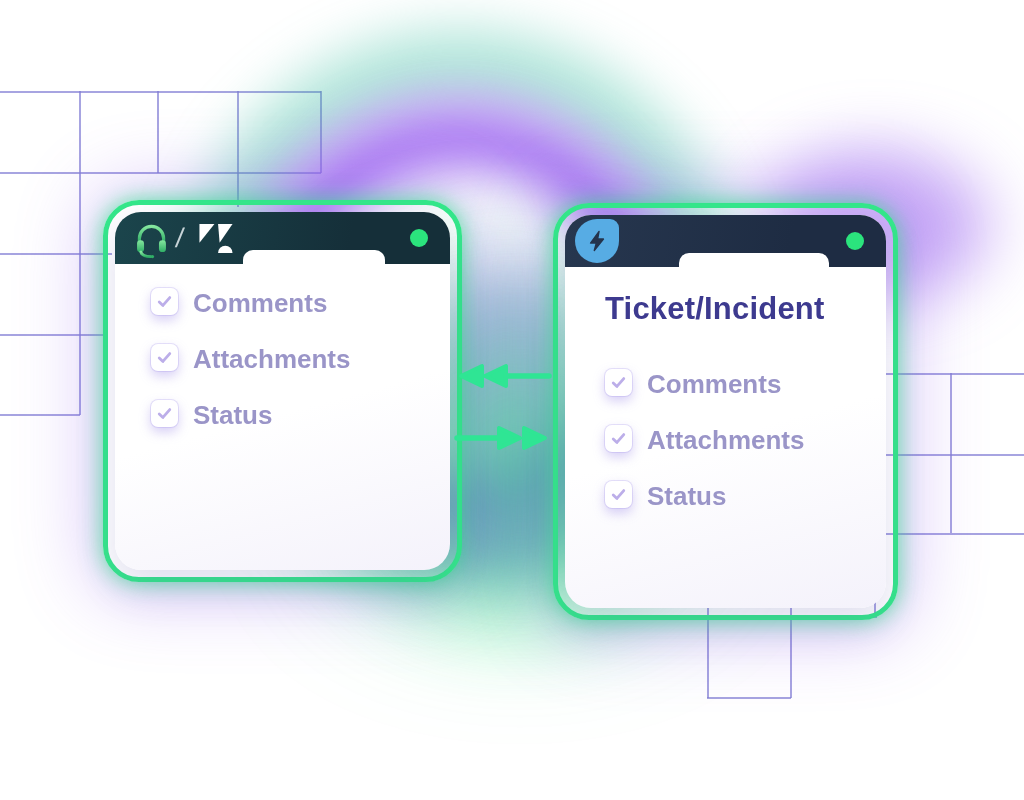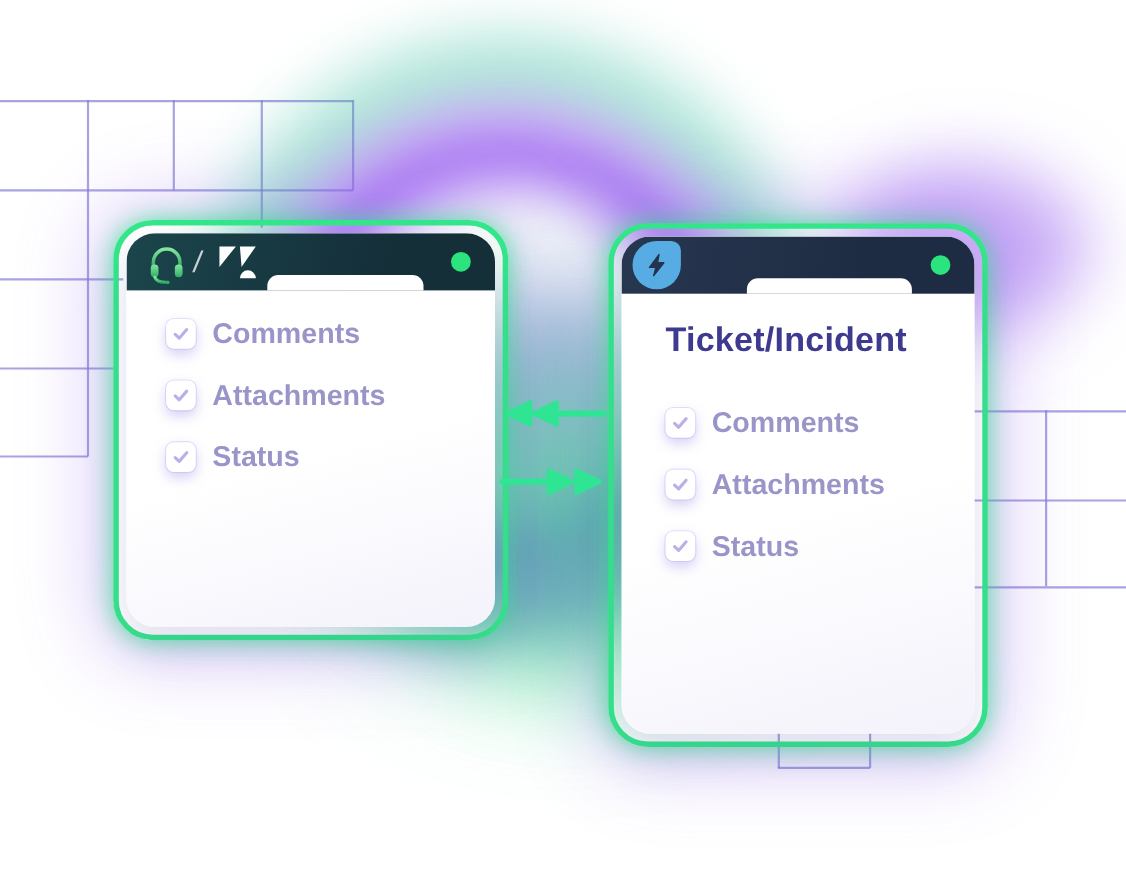--- a/index.html
+++ b/index.html
@@ -34,21 +34,21 @@
     background:radial-gradient(circle at 50% 50%, rgba(46,229,127,.28) 0%, rgba(46,229,127,0) 70%);
     filter:blur(38px);}
 
   
   .card-outer{
     position:absolute;z-index:3;box-sizing:border-box;
     border:5px solid #34e88a;border-radius:36px;padding:7px;
     box-shadow:0 0 22px rgba(52,232,138,.75), 0 0 70px 18px rgba(147,93,240,.30);
   }
   .card-outer.left{left:103px;top:200px;width:359px;height:382px;}
-  .card-outer.right{left:553px;top:203px;width:345px;height:476px;}
+  .card-outer.right{left:553px;top:203px;width:345px;height:417px;}
   .card{
     width:100%;height:100%;border-radius:26px;overflow:hidden;
     background:linear-gradient(165deg,#ffffff 55%,#f4f2fb 100%);
     box-shadow:0 18px 40px rgba(80,70,160,.18);
     position:relative;
   }
   .card-header{
     height:52px;position:relative;display:flex;align-items:center;
   }
   .card-header.teal{background:linear-gradient(100deg,#1b454c 0%,#152f39 70%);padding-left:16px;}
@@ -68,21 +68,21 @@
     width:44px;height:44px;background:#57ace4;
     border-radius:22px 9px 22px 22px;
     display:flex;align-items:center;justify-content:center;
   }
   .card-body{padding-top:24px;}
   .card-outer.left  .card-body{padding-left:36px;}
   .card-outer.right .card-body{padding-left:40px;}
   .card-title{
     margin:0 0 42px 0;font-size:31px;font-weight:800;color:#3d3a8f;letter-spacing:.2px;
   }
-  .check-row{display:flex;align-items:center;gap:15px;margin-bottom:25px;}
+  .check-row{display:flex;gap:15px;margin-bottom:25px;}
   .checkbox{
     width:27px;height:27px;border-radius:7px;background:#ffffff;flex:0 0 auto;
     box-shadow:0 5px 12px rgba(150,130,230,.40), 0 0 0 1px rgba(205,196,245,.45);
     display:flex;align-items:center;justify-content:center;
   }
   .check-label{font-size:26px;font-weight:600;color:#9a95c8;}
 
   
   .arrow{position:absolute;z-index:4;}
   .arrow.top{left:456px;top:362px;}

